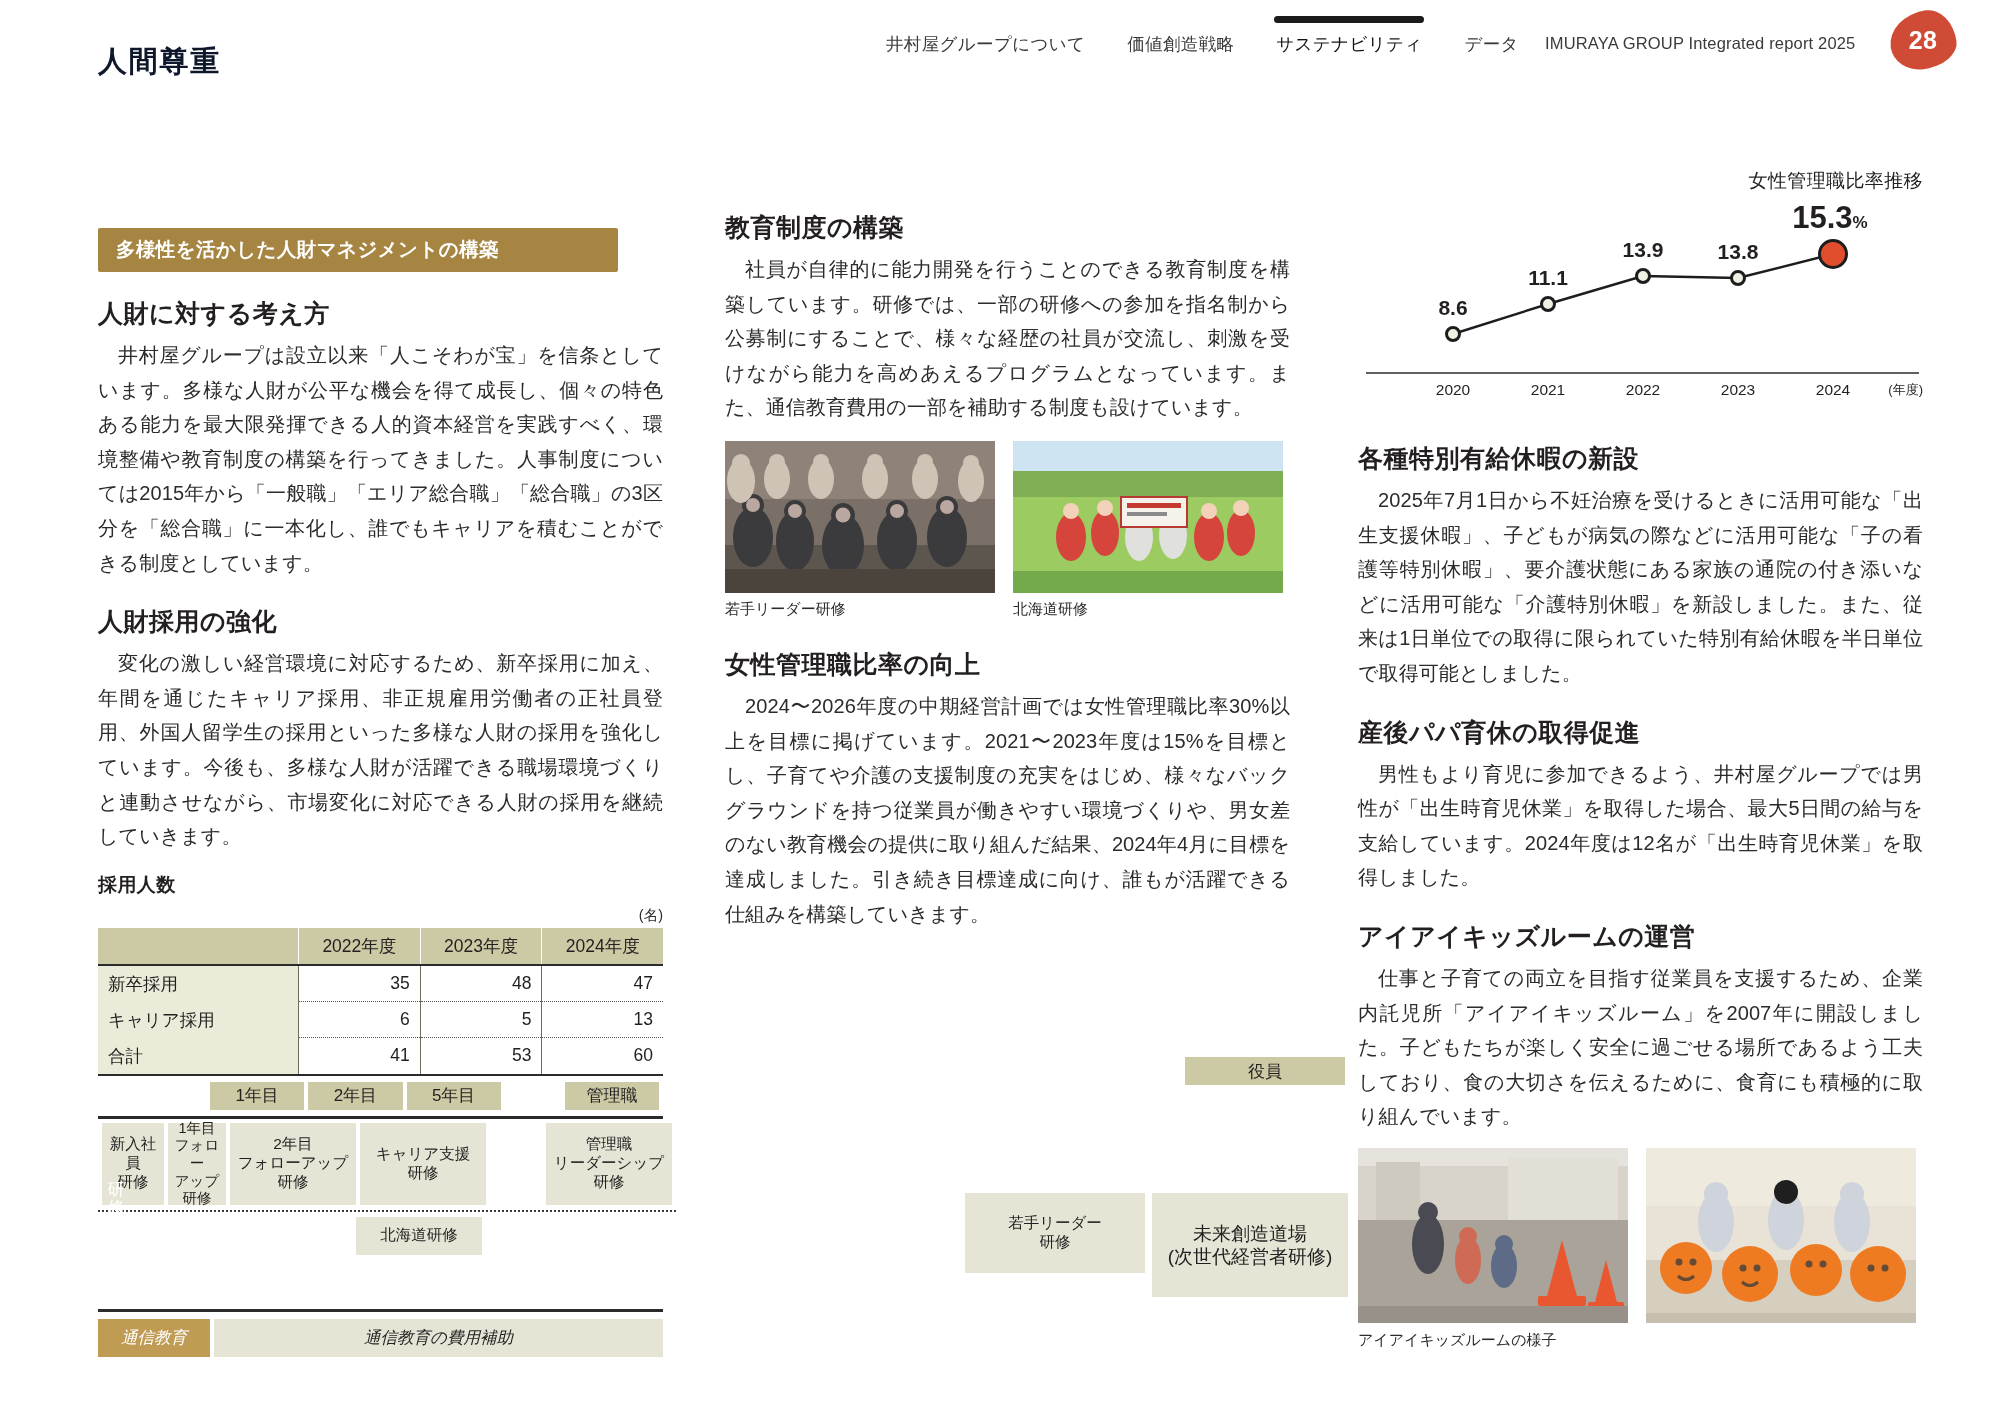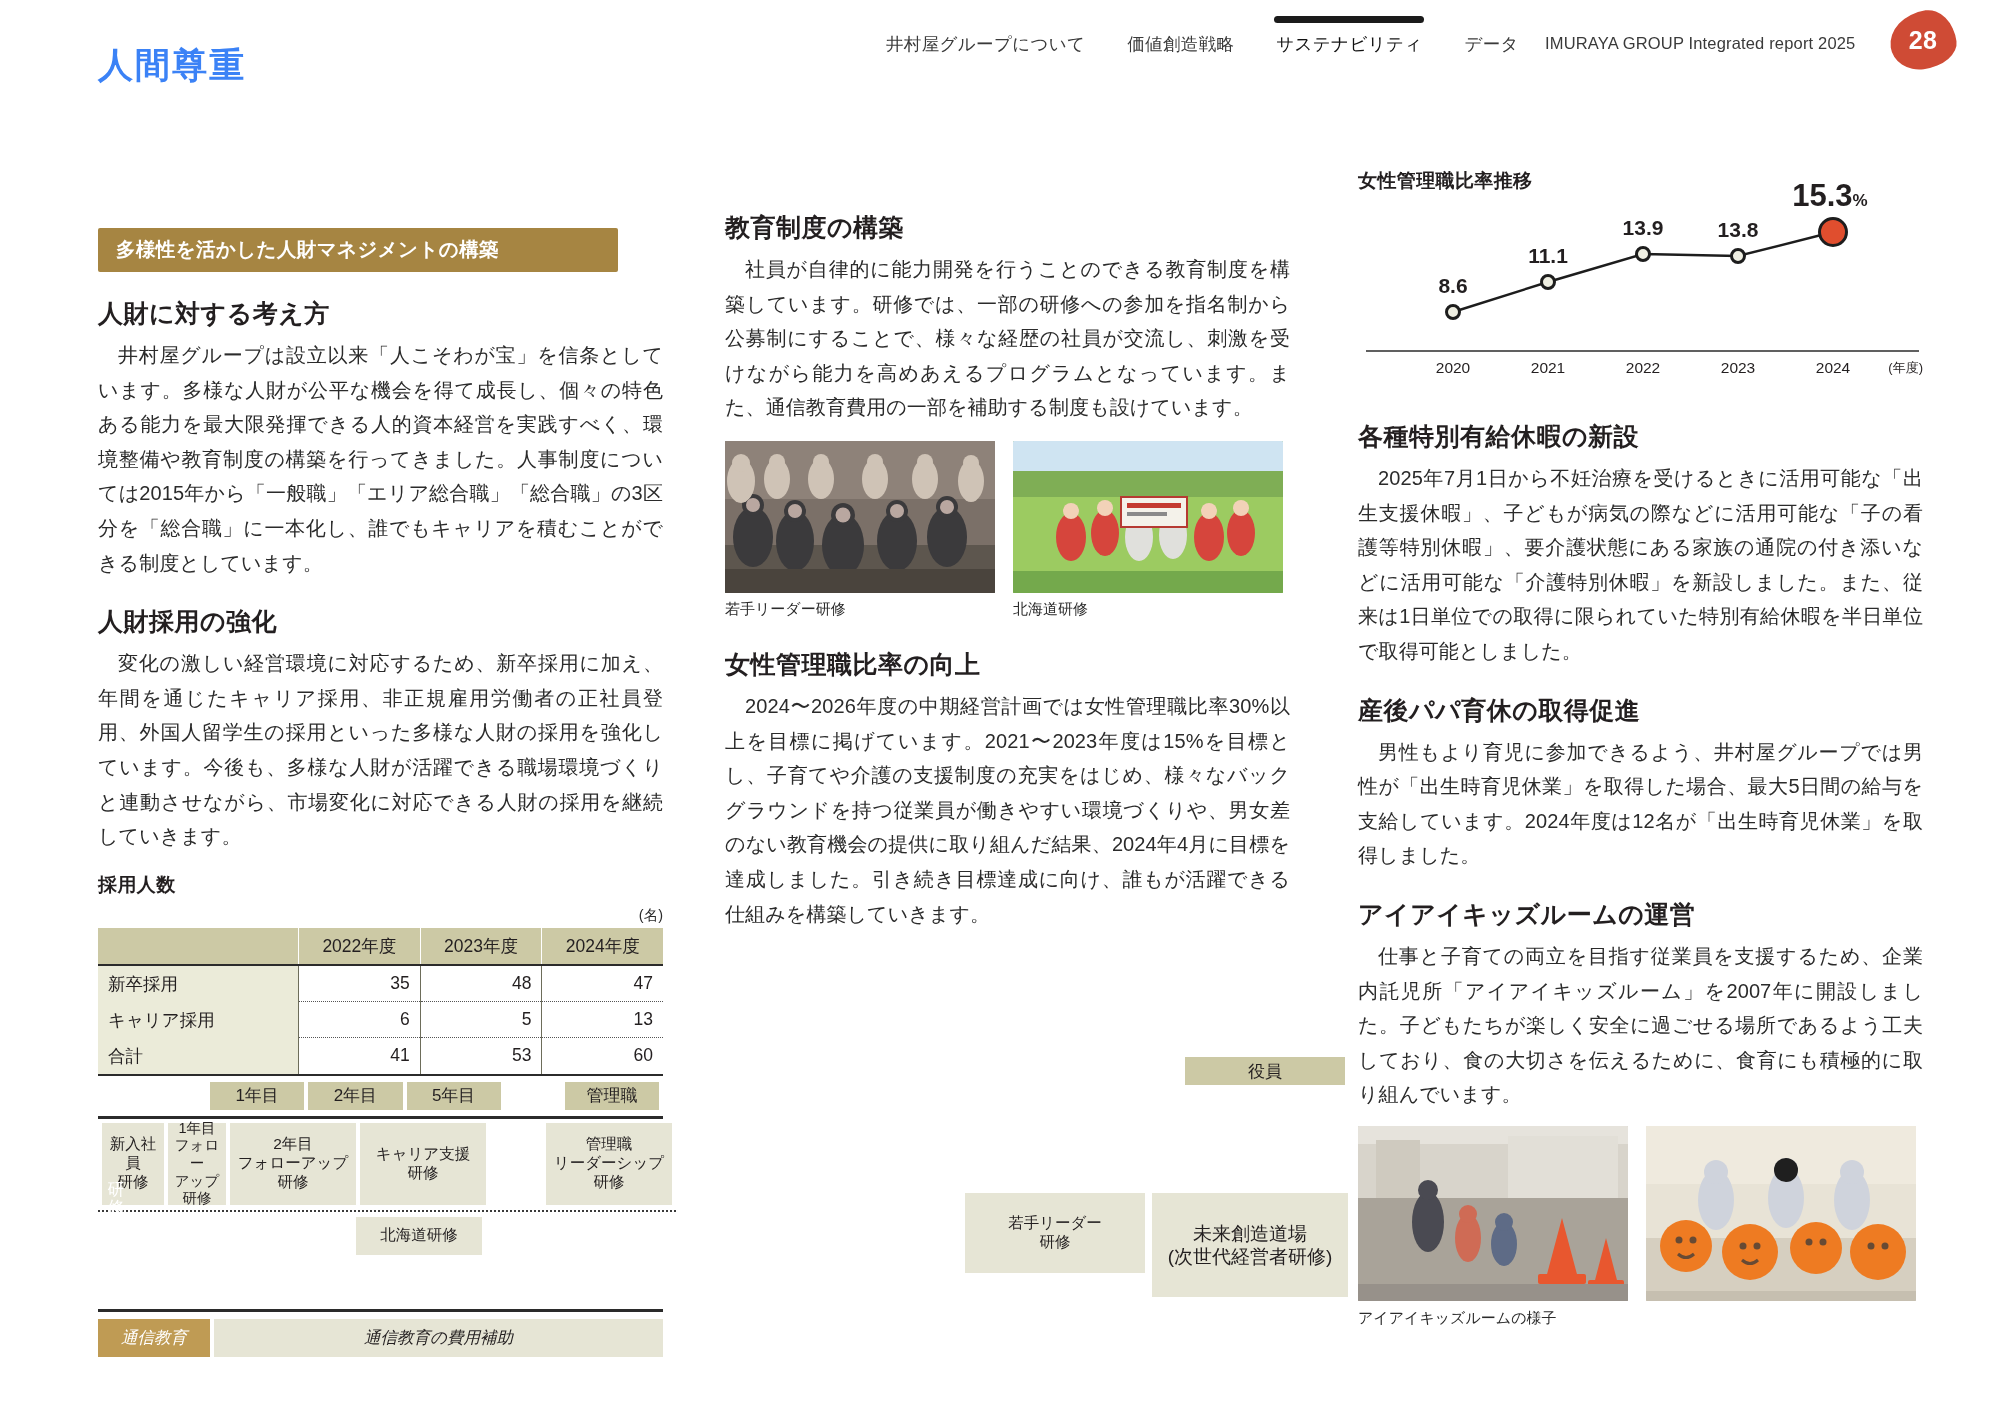--- a/index.html
+++ b/index.html
@@ -4,21 +4,21 @@
 <style>
   html,body{margin:0;padding:0;}
   body{
     width:2000px;height:1415px;background:#ffffff;
     font-family:"Liberation Sans","DejaVu Sans",sans-serif;
     color:#231f20;position:relative;overflow:hidden;
   }
   .page{position:relative;width:2000px;height:1415px;}
 
   
-  .hdr-title{position:absolute;left:98px;top:42px;font-size:35px;font-weight:700;letter-spacing:.06em;color:#3b82f6;}
+  .hdr-title{position:absolute;left:98px;top:42px;font-size:29px;font-weight:700;letter-spacing:.06em;color:#0f172a;}
   .nav{position:absolute;top:32px;left:880px;display:flex;align-items:center;gap:30px;}
   .nav-item{font-size:17.5px;color:#3a3a3a;letter-spacing:.02em;padding:0 6px;position:relative;white-space:nowrap;}
   .nav-item.active{color:#111;}
   .nav-item.active:before{
     content:"";position:absolute;left:4px;right:4px;top:-16px;height:7px;border-radius:4px;background:#1b1b1b;
   }
   .hdr-report{position:absolute;left:1545px;top:34px;font-size:16.5px;color:#3a3a3a;letter-spacing:.01em;white-space:nowrap;}
   .page-badge{position:absolute;left:1890px;top:11px;width:66px;height:58px;}
   .page-badge .blob{position:absolute;inset:0;background:#cf4b35;
      border-radius:60% 40% 55% 45% / 55% 60% 40% 45%;transform:rotate(-8deg);}
@@ -74,21 +74,21 @@
   .edu-last{display:flex;margin-top:7px;font-style:italic;}
   .edu-last .lbl{width:112px;background:#bf9b54;color:#fff;font-size:16.5px;display:flex;align-items:center;justify-content:center;height:38px;}
   .edu-last .bar{flex:1;background:#e6e5d5;height:38px;display:flex;align-items:center;justify-content:center;font-size:16.5px;margin-left:4px;}
 
   
   .photo-row{display:flex;gap:18px;margin-top:12px;}
   .photo{position:relative;overflow:hidden;border-radius:1px;}
   .cap{font-size:15px;color:#2b2b2b;margin-top:7px;}
 
   
-  .chart-title{font-size:19px;font-weight:700;letter-spacing:.02em;margin-bottom:0;}
+  .chart-title{font-size:19px;font-weight:400;letter-spacing:.02em;margin-bottom:22px;text-align:right;}
   .chart-box{position:relative;width:565px;height:205px;}
   .xlab{position:absolute;bottom:22px;font-size:15.5px;color:#231f20;transform:translateX(-50%);}
   .xunit{position:absolute;right:0px;bottom:22px;font-size:13px;color:#231f20;}
   .dot{position:absolute;width:16px;height:16px;border-radius:50%;background:#efefe2;border:3px solid #1d1d1d;
        transform:translate(-50%,-50%);box-sizing:border-box;}
   .dot.last{width:30px;height:30px;background:#e04e2e;border:3px solid #1d1d1d;}
   .dlabel{position:absolute;font-size:21px;font-weight:700;color:#231f20;transform:translate(-50%,-100%);white-space:nowrap;}
   .dlabel.big{font-size:31px;}
   .dlabel.big .pct{font-size:17px;font-weight:700;}
 

